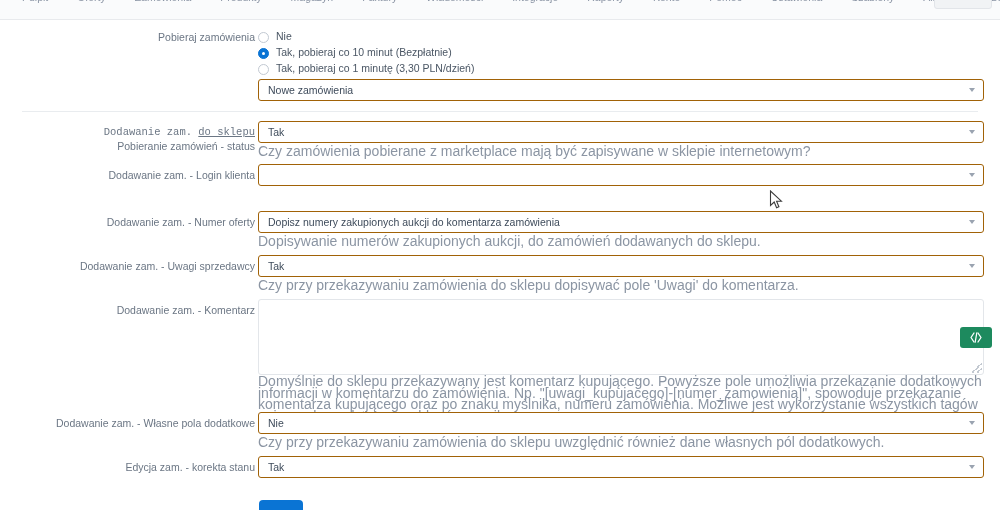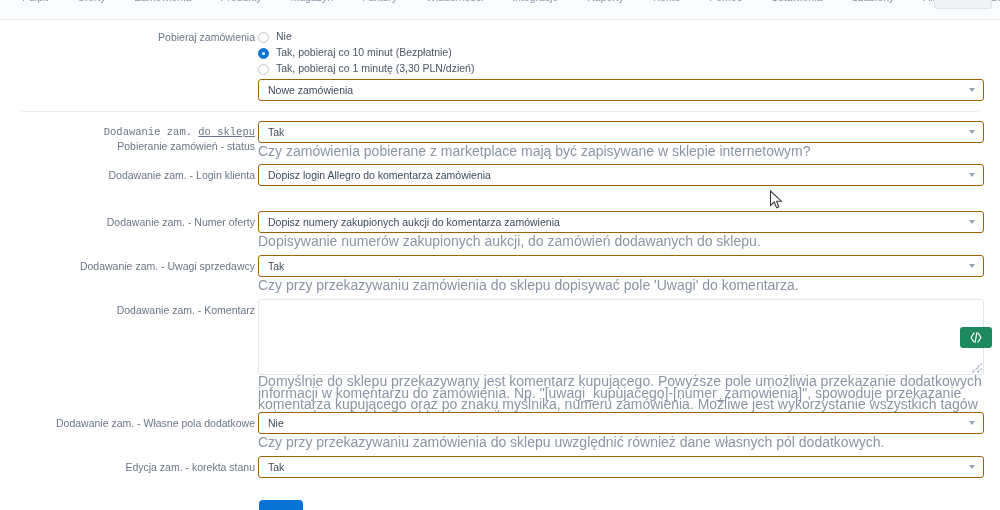--- a/index.html
+++ b/index.html
@@ -234,21 +234,20 @@
         <span class="chev"></span>
       </div>
     </div>
   </div>
   <div class="help" style="top:146px;">Czy zamówienia pobierane z marketplace mają być zapisywane w sklepie internetowym?</div>
 
   <div class="row" style="top:164px;">
     <div class="label" style="top:5px;">Dodawanie zam. - Login klienta</div>
     <div class="field">
       <div class="select">
-        <span>Dopisz login Allegro do komentarza zamówienia</span>
         <span class="chev"></span>
       </div>
     </div>
   </div>
 
   <div class="row" style="top:211px;">
     <div class="label" style="top:5px;">Dodawanie zam. - Numer oferty</div>
     <div class="field">
       <div class="select">
         <span>Dopisz numery zakupionych aukcji do komentarza zamówienia</span>

